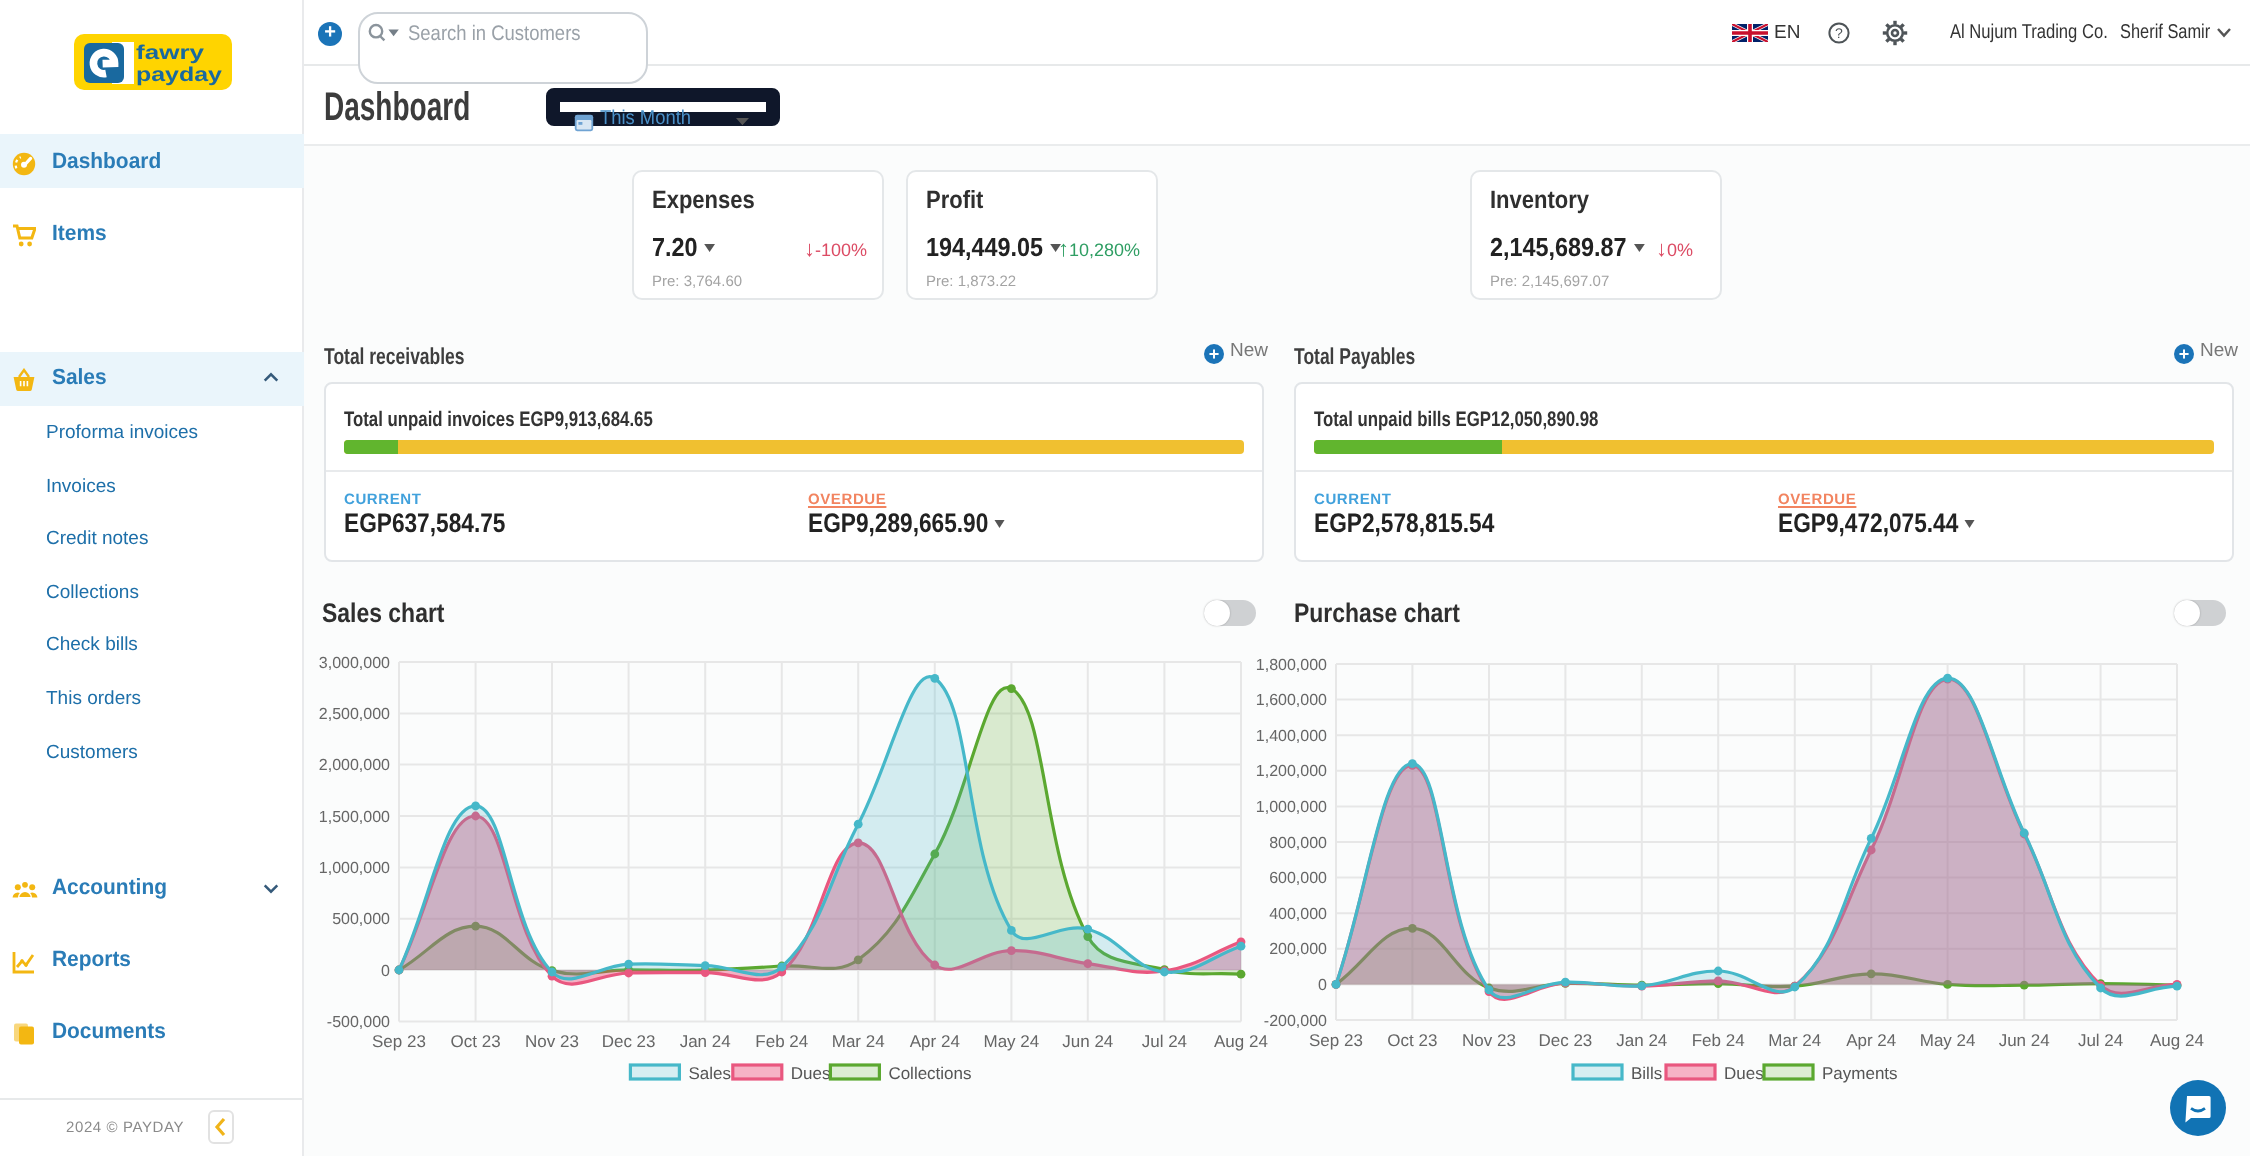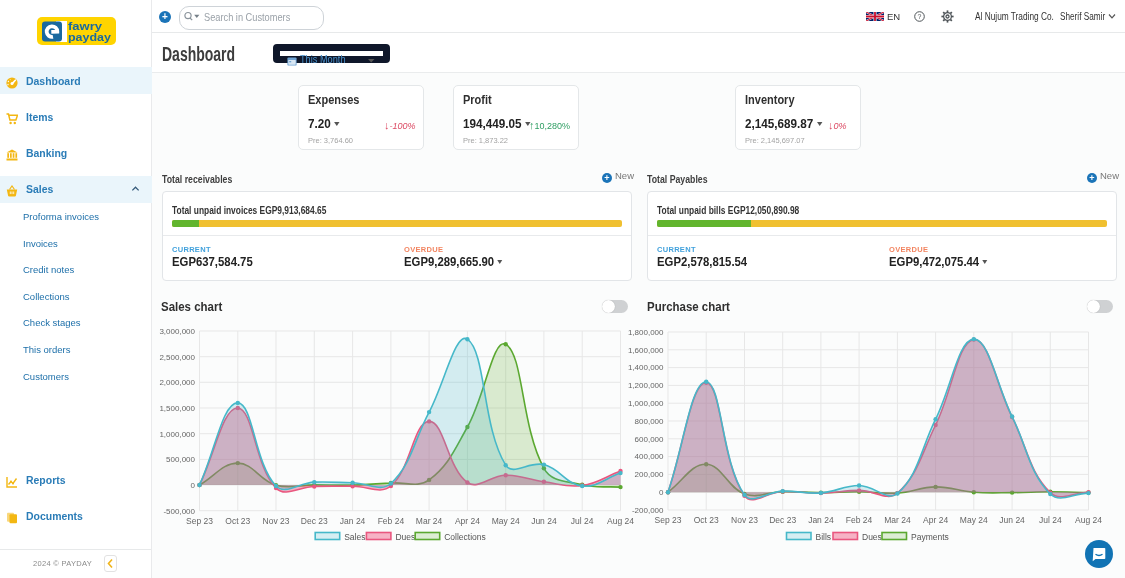--- a/index.html
+++ b/index.html
@@ -11,47 +11,47 @@
 .navrow { position:absolute; left:0; width:152px; height:27px; }
 .navrow.active { background:#eaf5fb; }
 .navrow .nicon { position:absolute; left:6px; top:50%; transform:translateY(-50%); width:12px; height:12px; }
 .navrow .nlabel { position:absolute; left:26px; top:50%; transform:translateY(-50%) scaleX(0.95); transform-origin:left center;
   font-size:11px; font-weight:bold; color:#2a7cb7; white-space:nowrap; }
 .navrow .chev { position:absolute; right:12px; top:50%; transform:translateY(-50%); width:9px; height:9px; }
 .subrow { position:absolute; left:23px; font-size:9.5px; color:#1d6fa9; font-weight:normal; }
 
 #topbar { left:152px; top:0; width:973px; height:33px; background:#fff; border-bottom:1px solid #e7e9ea; z-index:4; }
 #plusbtn { position:absolute; left:7px; top:10.5px; width:12px; height:12px; border-radius:50%; background:#1b74b8; color:#fff; font-size:10px; line-height:11px; text-align:center; font-weight:bold;}
-#searchbox { position:absolute; left:27px; top:6px; width:145px; height:24px; border:1px solid #ced3d8; border-radius:10px; background:#fff; }
+#searchbox { position:absolute; left:27px; top:6px; width:145px; height:36px; border:1px solid #ced3d8; border-radius:10px; background:#fff; }
 #searchbox .ph { position:absolute; left:24px; top:4px; font-size:10.5px; color:#9aa1a8; transform:scaleX(0.88); transform-origin:left; white-space:nowrap; }
 
 #pagehead { left:152px; top:33px; width:973px; height:40px; background:#fff; border-bottom:1px solid #eaeced; z-index:3; }
 #pagehead h1 { position:absolute; left:10px; top:10px; font-size:20px; color:#3c3c3c; transform:scaleX(0.7); transform-origin:left; white-space:nowrap; }
 #monthbtn { position:absolute; left:121px; top:11px; width:117px; height:19px; border:7px solid #0f172a; border-radius:4px; background:#fff; }
 #monthbtn span { position:absolute; left:20px; top:3px; font-size:10px; font-weight:normal; color:#4a90c8; transform:scaleX(0.92); transform-origin:left; white-space:nowrap;}
 
 #content { left:152px; top:73px; width:973px; height:505px; background:#fbfcfc; }
 .card { position:absolute; top:12px; width:126px; height:65px; background:#fff; border:1px solid #e4e7e9; border-radius:5px; }
 .card .ct { position:absolute; left:9px; top:6.5px; font-size:12.5px; font-weight:bold; color:#2f2f2f; transform:scaleX(0.88); transform-origin:left; white-space:nowrap; }
 .card .cv { position:absolute; left:9px; top:30px; font-size:13px; font-weight:bold; color:#222; white-space:nowrap; transform:scaleX(0.9); transform-origin:left; }
 .card .cv .car { display:inline-block; width:0; height:0; border-left:3.5px solid transparent; border-right:3.5px solid transparent; border-top:4px solid #555; margin-left:4px; vertical-align:2px; }
 .card .pct { position:absolute; top:33px; font-size:9px; font-weight:normal; white-space:nowrap; }
-.pct.up { color:#2f9e63; } .pct.down { color:#dc4b64;font-style:italic; }
+.pct.up { color:#2f9e63; } .pct.down { color:#dc4b64; }
 .pct .arr { font-size:11px; }
 .card .pre { position:absolute; left:9px; top:50px; font-size:7.5px; color:#a3a3a3; }
 .sechead { position:absolute; font-size:11.5px; font-weight:bold; color:#3e3e3e; transform:scaleX(0.76); transform-origin:left; white-space:nowrap; }
 .newbtn { position:absolute; font-size:9.5px; color:#777; }
 .newbtn .nb { display:inline-block; width:10px; height:10px; border-radius:50%; background:#1b74b8; color:#fff; font-size:9px; line-height:10px; text-align:center; font-weight:bold; vertical-align:-1.5px; margin-right:3px;}
 .bigbox { position:absolute; top:118px; width:470px; height:90px; background:#fff; border:1px solid #e2e5e8; border-radius:4px; }
 .bigbox .unpaid { position:absolute; left:9px; top:12px; font-size:10.5px; font-weight:bold; color:#333; transform:scaleX(0.8); transform-origin:left; white-space:nowrap; }
 .bigbox .bar { position:absolute; left:9px; top:28px; width:450px; height:7px; border-radius:2px; background:#f0c030; overflow:hidden;}
 .bigbox .bar .gr { position:absolute; left:0; top:0; height:7px; background:#61b52e; }
 .bigbox .divl { position:absolute; left:0; top:43px; width:468px; border-top:1px solid #e8eaec; }
 .bigbox .lab { position:absolute; top:53px; font-size:7.5px; font-weight:bold; letter-spacing:0.3px; }
-.lab.cur { color:#41a1dc; } .lab.ovr { color:#f28460; }
+.lab.cur { color:#41a1dc; } .lab.ovr { color:#f28460;text-decoration:underline; }
 .bigbox .val { position:absolute; top:62px; font-size:13.5px; font-weight:bold; color:#222; white-space:nowrap; transform:scaleX(0.84); transform-origin:left;}
 .val .car { display:inline-block; width:0; height:0; border-left:3.5px solid transparent; border-right:3.5px solid transparent; border-top:4px solid #555; margin-left:4px; vertical-align:2px; }
 .charttitle { position:absolute; font-size:13.5px; font-weight:bold; color:#2f2f2f; transform:scaleX(0.85); transform-origin:left; white-space:nowrap; }
 .toggle { position:absolute; width:26px; height:13px; border-radius:7px; background:#cfd1d3; }
 .toggle .knob { position:absolute; left:0; top:0; width:13px; height:13px; border-radius:50%; background:#fff; box-shadow:0 0 1px rgba(0,0,0,0.25); }
 #chatbtn { left:1085px; top:540px; width:28px; height:28px; border-radius:50%; background:#1173b4; z-index:9;}
 </style>
 </head>
 <body>
 
@@ -74,40 +74,43 @@
       <span class="nlabel">Dashboard</span>
     </div>
 <div class="navrow" style="top:103.5px">
       <span class="nicon"><svg width="12" height="12" viewBox="0 0 12 12">
           <path d="M0.5 1 h2 l1.4 6 h6 l1.6-4.8 h-8.6" fill="none" stroke="#f3b712" stroke-width="1.5"></path>
           <circle cx="4.6" cy="10" r="1.2" fill="#f3b712"></circle>
           <circle cx="8.8" cy="10" r="1.2" fill="#f3b712"></circle>
         </svg></span>
       <span class="nlabel">Items</span>
     </div>
-<div class="navrow" style="top:139.0px">
-      <span class="nicon"><svg width="12" height="12" viewBox="0 0 12 12">
-          <path d="M6 0.5 L11.5 3.5 H0.5 Z" fill="#f3b712"></path>
-          <rect x="1.3" y="4.2" width="1.7" height="4.6" fill="#f3b712"></rect>
-          <rect x="4" y="4.2" width="1.7" height="4.6" fill="#f3b712"></rect>
-          <rect x="6.7" y="4.2" width="1.7" height="4.6" fill="#f3b712"></rect>
-          <rect x="9.4" y="4.2" width="1.7" height="4.6" fill="#f3b712"></rect>
-          <rect x="0.5" y="9.5" width="11" height="2" fill="#f3b712"></rect>
-        </svg></span>
-      <span class="nlabel">Banking</span>
-    </div>
 <div class="navrow active" style="top:175.5px">
       <span class="nicon"><svg width="12" height="12" viewBox="0 0 12 12">
           <path d="M3.5 4.5 L6 1 L8.5 4.5" fill="none" stroke="#f3b712" stroke-width="1.2"></path>
           <path d="M0.8 4.5 h10.4 l-1.3 6.2 a1 1 0 0 1 -1 0.8 h-5.8 a1 1 0 0 1 -1 -0.8 z" fill="#f3b712"></path>
           <path d="M4.3 6.5 v2.6 M6 6.5 v2.6 M7.7 6.5 v2.6" stroke="#fff" stroke-width="0.8"></path>
         </svg></span>
       <span class="nlabel">Sales</span>
       <svg class="chev" viewBox="0 0 10 10">
         <path d="M1.5 6.5 L5 3 L8.5 6.5" fill="none" stroke="#355a7a" stroke-width="1.4"></path>
+      </svg>
+    </div>
+<div class="navrow" style="top:430.0px">
+      <span class="nicon"><svg width="13" height="12" viewBox="0 0 13 12">
+          <circle cx="2.9" cy="4.6" r="1.5" fill="#f3b712"></circle>
+          <circle cx="10.1" cy="4.6" r="1.5" fill="#f3b712"></circle>
+          <path d="M0.3 9.8 a2.6 2.6 0 0 1 5.2 0 z" fill="#f3b712"></path>
+          <path d="M7.5 9.8 a2.6 2.6 0 0 1 5.2 0 z" fill="#f3b712"></path>
+          <circle cx="6.5" cy="3.4" r="1.8" fill="#f3b712" stroke="#fff" stroke-width="0.7"></circle>
+          <path d="M3.3 9.9 a3.2 3.2 0 0 1 6.4 0 z" fill="#f3b712" stroke="#fff" stroke-width="0.7"></path>
+        </svg></span>
+      <span class="nlabel">Accounting</span>
+      <svg class="chev" viewBox="0 0 10 10">
+        <path d="M1.5 3.5 L5 7 L8.5 3.5" fill="none" stroke="#355a7a" stroke-width="1.4"></path>
       </svg>
     </div>
 <div class="navrow" style="top:466.0px">
       <span class="nicon"><svg width="12" height="12" viewBox="0 0 12 12">
           <path d="M1 1 v10 h10" fill="none" stroke="#f3b712" stroke-width="1.4"></path>
           <path d="M2.5 8.5 L5 5.5 L7 7.5 L10.5 2.5" fill="none" stroke="#f3b712" stroke-width="1.4"></path>
           <circle cx="5" cy="5.5" r="0.9" fill="#f3b712"></circle>
           <circle cx="7" cy="7.5" r="0.9" fill="#f3b712"></circle>
         </svg></span>
       <span class="nlabel">Reports</span>
@@ -116,21 +119,21 @@
       <span class="nicon"><svg width="12" height="12" viewBox="0 0 12 12">
           <rect x="1" y="0.8" width="7" height="9" rx="1" fill="#f3b712" opacity="0.55"></rect>
           <rect x="3.5" y="2.3" width="7.5" height="9" rx="1" fill="#f3b712"></rect>
         </svg></span>
       <span class="nlabel">Documents</span>
     </div>
 <div class="subrow" style="top:211.0px">Proforma invoices</div>
 <div class="subrow" style="top:237.5px">Invoices</div>
 <div class="subrow" style="top:264.0px">Credit notes</div>
 <div class="subrow" style="top:290.5px">Collections</div>
-<div class="subrow" style="top:317.0px">Check stages</div>
+<div class="subrow" style="top:317.0px">Check bills</div>
 <div class="subrow" style="top:344.0px">This orders</div>
 <div class="subrow" style="top:371.0px">Customers</div>
   <div class="abs" style="left:0;top:549px;width:151px;border-top:1px solid #e7e9ea"></div>
   <div class="abs" style="left:33px;top:559px;font-size:7.5px;color:#8a8a8a;letter-spacing:0.3px">2024 © PAYDAY</div>
   <div class="abs" style="left:104px;top:555px;width:13px;height:17px;border:1px solid #e2e2e2;border-radius:3px;background:#fff">
     <svg width="11" height="15" style="margin:0 0 0 0">
         <path d="M7 3.5 L3.5 7.5 L7 11.5" fill="none" stroke="#f0b41a" stroke-width="1.6"></path>
       </svg>
   </div>
 </div>
@@ -194,21 +197,21 @@
         <rect x="2.2" y="4" width="2" height="1.4" fill="#6fa3d3"></rect>
       </svg>
     <span>This Month</span>
     <svg width="9" height="6" style="position:absolute;right:7px;top:7px">
         <path d="M1 1 l3.2 3.6 L7.5 1 z" fill="#555"></path>
       </svg>
   </div>
 </div>
 
 <div class="abs" id="content">
-<div class="card" style="left:146px">
+<div class="card" style="left:164px">
 <span class="ct">Expenses</span>
 <span class="cv">7.20<span class="car"></span></span>
 <span class="pct down" style="left:85px"><span class="arr">↓</span>-100%</span>
 <span class="pre">Pre: 3,764.60</span>
     </div>
 <div class="card" style="left:301px">
 <span class="ct">Profit</span>
 <span class="cv">194,449.05<span class="car"></span></span>
 <span class="pct up" style="left:75px"><span class="arr">↑</span>10,280%</span>
 <span class="pre">Pre: 1,873.22</span>

